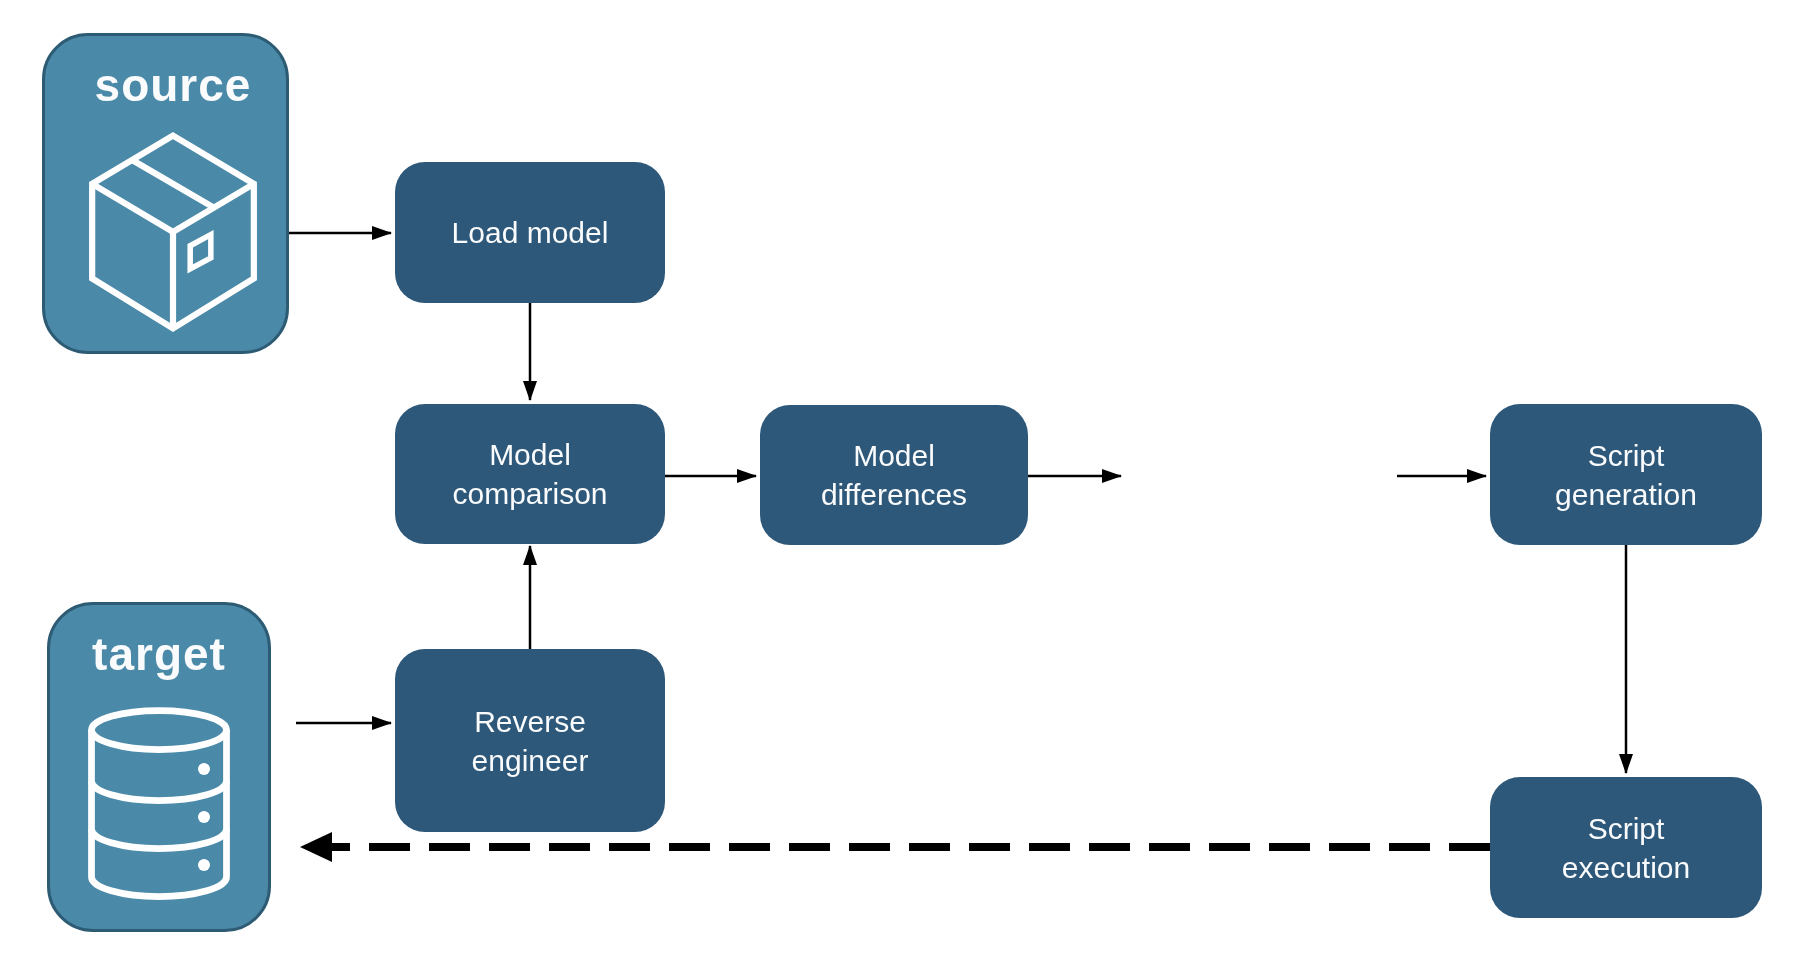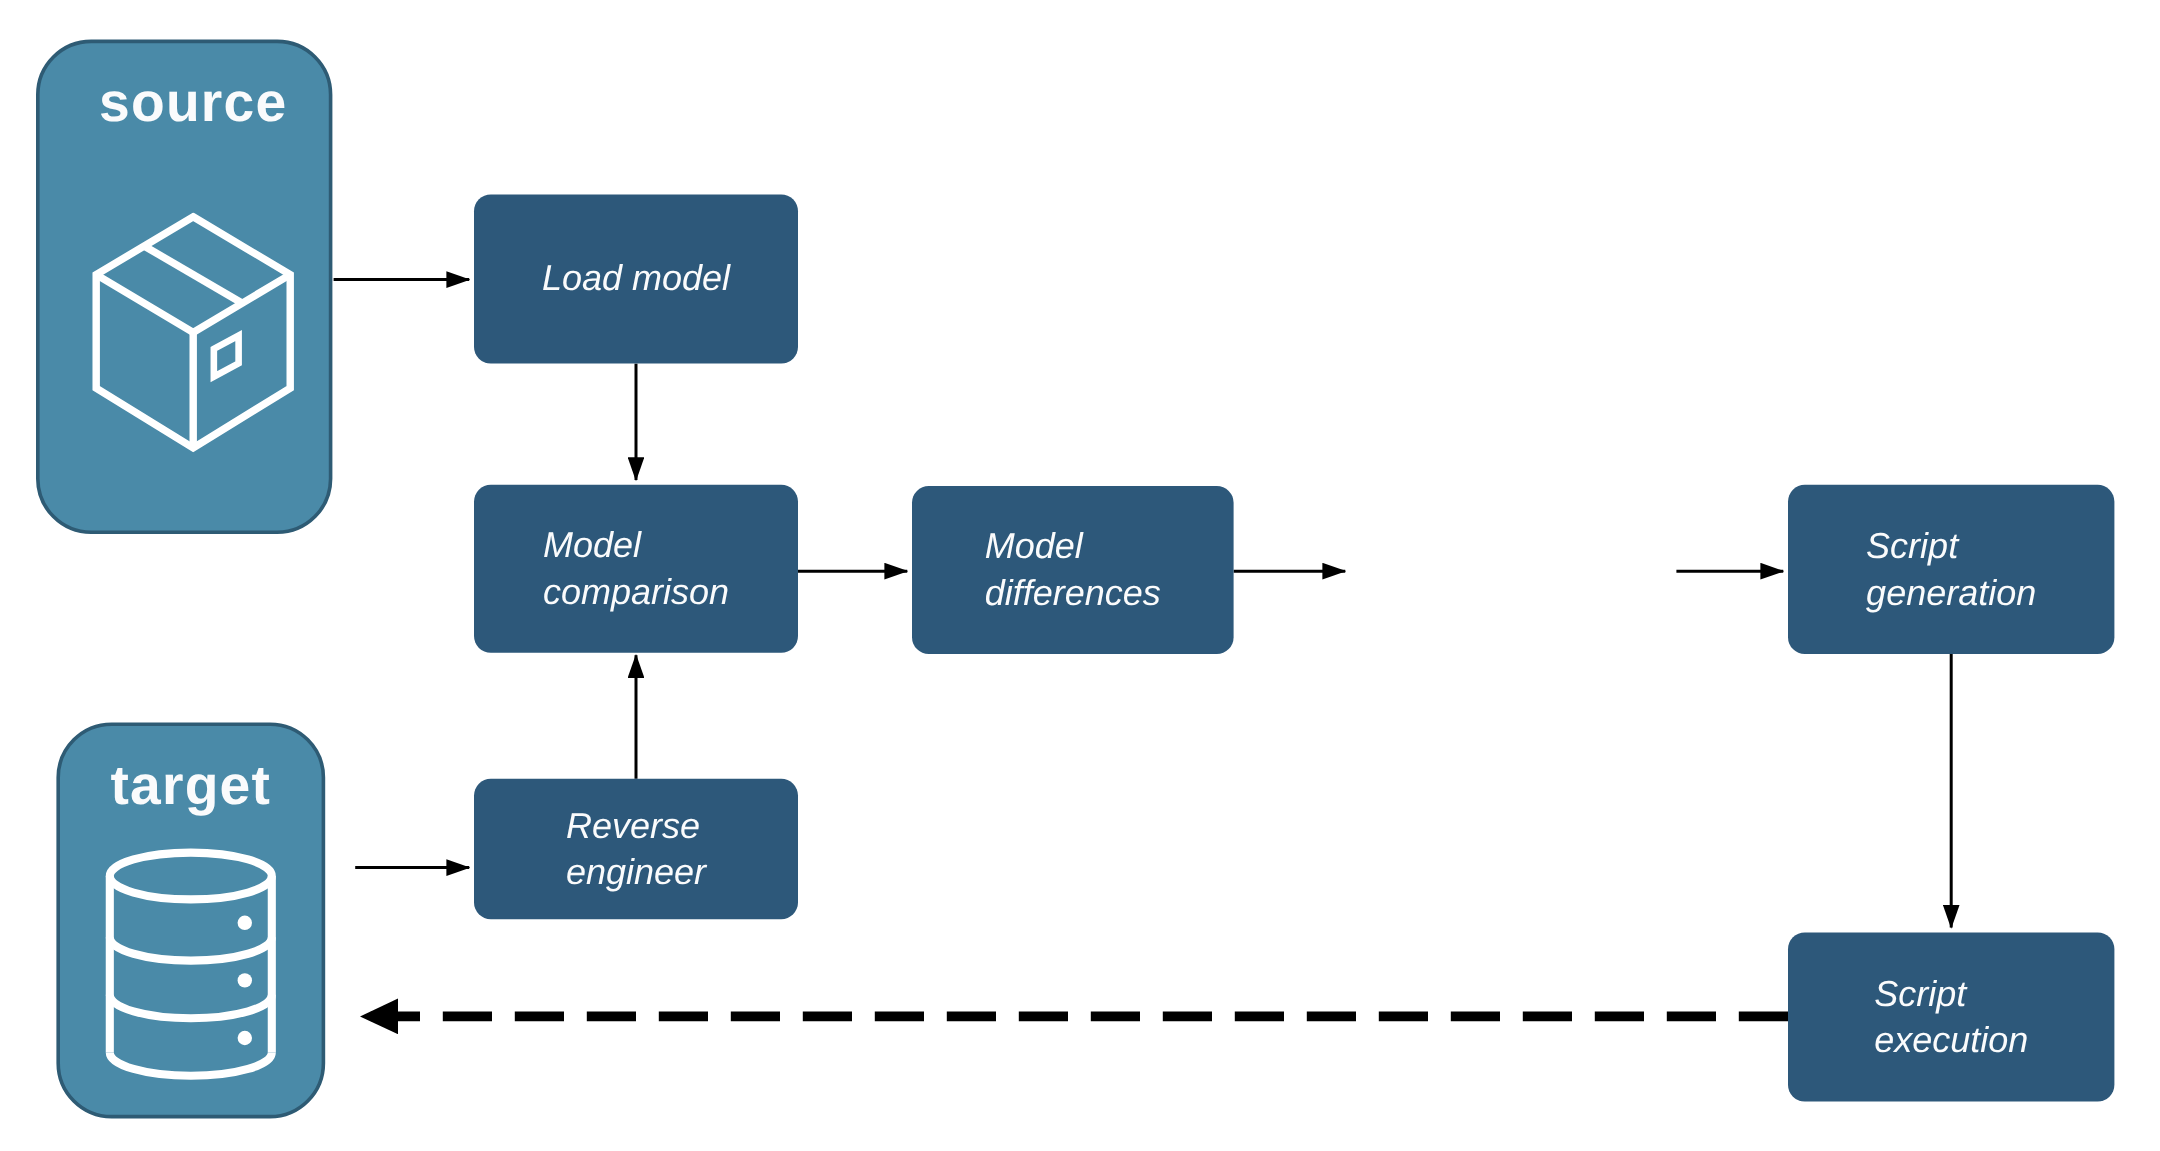--- a/index.html
+++ b/index.html
@@ -12,25 +12,25 @@
   }
   .edges{position:absolute;left:0;top:0;width:1800px;height:959px;pointer-events:none;}
   .edge{stroke:var(--arrow,#000);fill:none;}
   .edge.thin{stroke-width:2.5px;}
   .edge.dashed{stroke-width:8px;stroke-dasharray:41 19;}
   .arrowhead{fill:var(--arrow,#000);}
 
   .node{
     position:absolute;
     background:var(--node-fill,#2D587A);
-    border-radius:14px;
+    border-radius:30px;
     display:flex;align-items:center;justify-content:center;
     color:var(--text,#FAFBFC);
     font-size:30px;line-height:39px;
-    font-style:italic;
+    text-align:center;
   }
   .node-label{white-space:pre-line;}
 
   .endpoint{
     position:absolute;
     background:var(--endpoint-fill,#4A8AA8);
     border:3px solid var(--endpoint-border,#2E5B74);
     border-radius:46px;
     box-sizing:border-box;
     color:var(--text,#FFFFFF);
@@ -63,21 +63,21 @@
     <line class="edge thin" x1="530" y1="303" x2="530" y2="400" marker-end="url(#arrow)"></line>
     <line class="edge thin" x1="296" y1="723" x2="391" y2="723" marker-end="url(#arrow)"></line>
     <line class="edge thin" x1="530" y1="649" x2="530" y2="546" marker-end="url(#arrow)"></line>
     <line class="edge thin" x1="665" y1="476" x2="756" y2="476" marker-end="url(#arrow)"></line>
     <line class="edge thin" x1="1028" y1="476" x2="1121" y2="476" marker-end="url(#arrow)"></line>
     <line class="edge thin" x1="1397" y1="476" x2="1486" y2="476" marker-end="url(#arrow)"></line>
     <line class="edge thin" x1="1626" y1="545" x2="1626" y2="773" marker-end="url(#arrow)"></line>
     <line class="edge dashed" x1="1490" y1="847" x2="302" y2="847" marker-end="url(#arrowBig)"></line>
   </svg>
 
-  <div class="endpoint" style="left:30px;top:33px;width:247px;height:412px;padding-left:15px;">
+  <div class="endpoint" style="left:42px;top:33px;width:247px;height:321px;padding-left:15px;">
     <div class="endpoint-label">source</div>
     <div class="icon-wrap">
       <svg class="endpoint-icon" width="172" height="200" viewBox="0 0 100 116" fill="none" stroke="#FFFFFF" stroke-width="3.6" stroke-linejoin="miter">
         <path d="M50 2 L97 30 L97 85 L50 114 L3 85 L3 30 Z"></path>
         <path d="M3 30 L50 58 L97 30"></path>
         <path d="M50 58 L50 114"></path>
         <path d="M26 16 L74 44"></path>
         <path d="M60 66 L72 59.5 L72 73 L60 79.5 Z" stroke-width="3.2"></path>
       </svg>
     </div>
@@ -113,21 +113,21 @@
     <span class="node-label">Model
 differences</span>
   </div>
 
 
   <div class="node" style="left:1490px;top:404px;width:272px;height:141px;">
     <span class="node-label">Script
 generation</span>
   </div>
 
-  <div class="node" style="left:395px;top:649px;width:270px;height:117px;">
+  <div class="node" style="left:395px;top:649px;width:270px;height:183px;">
     <span class="node-label">Reverse
 engineer</span>
   </div>
 
   <div class="node" style="left:1490px;top:777px;width:272px;height:141px;">
     <span class="node-label">Script
 execution</span>
   </div>
 
 </div>

